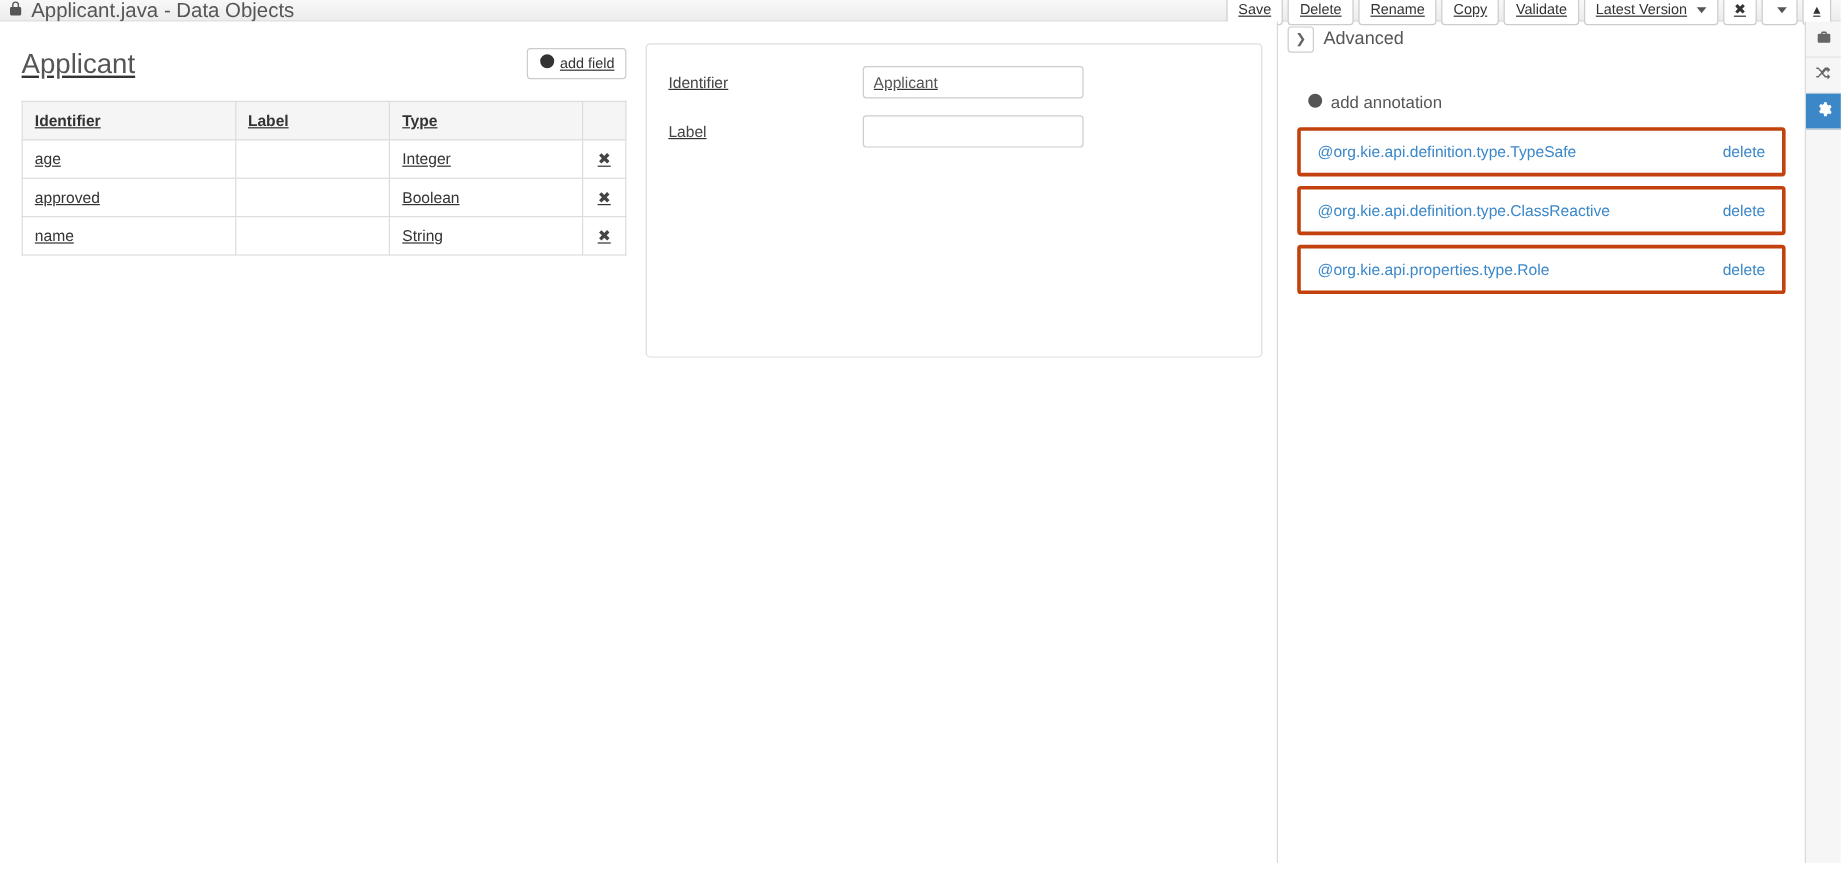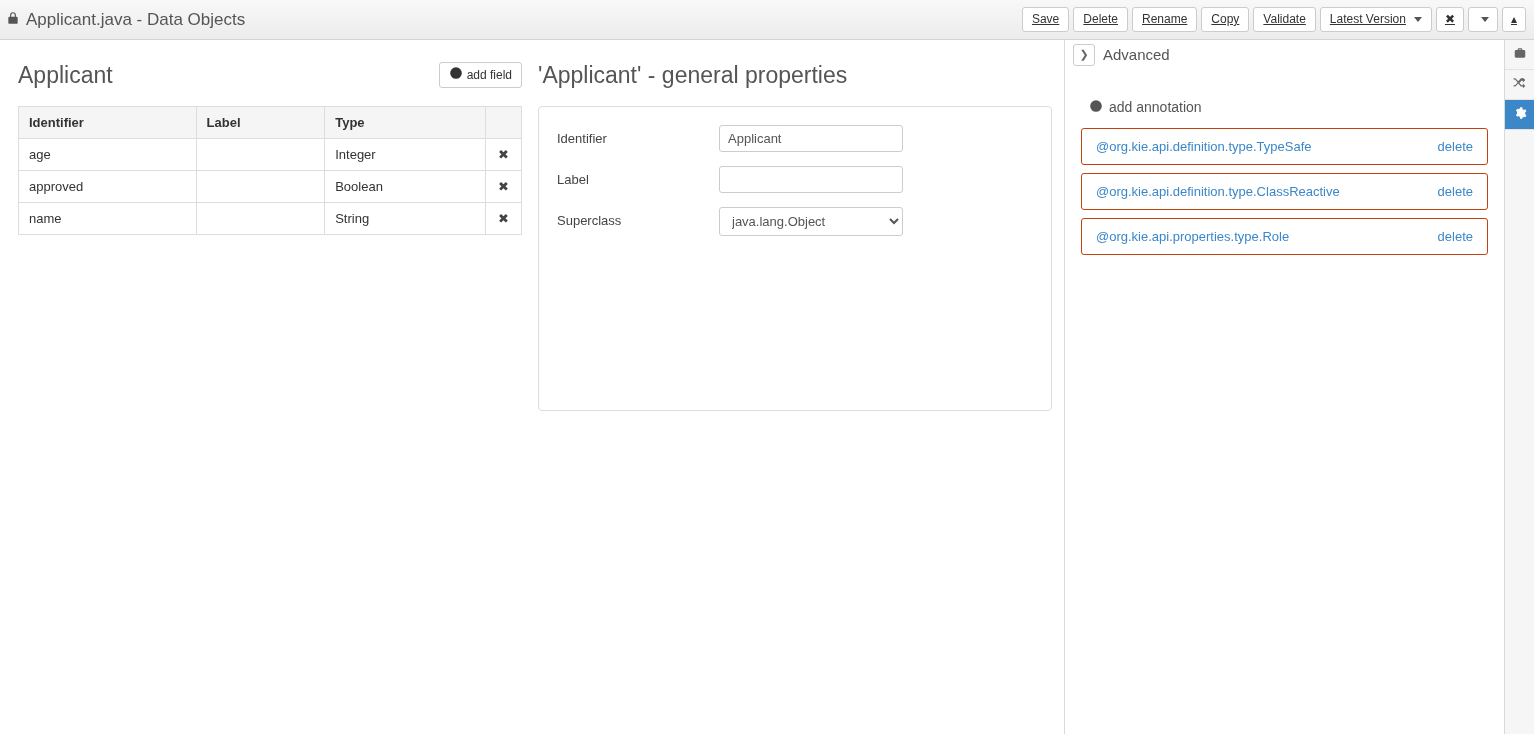--- a/index.html
+++ b/index.html
@@ -7,21 +7,21 @@
   font-family: "Helvetica Neue", Helvetica, Arial, sans-serif;
   font-size: 13px;
   color: #333;
   background: #fff;
   width: 1534px;
   height: 734px;
   overflow: hidden;
   position: relative;
 }
 .topbar {
-  height: 40px;
+  height: 18px;
   background: linear-gradient(#f8f8f8,#ececec);
   border-bottom: 1px solid #d4d4d4;
   display: flex;
   align-items: center;
   padding: 0 8px 0 6px;
 }
 .topbar .lock { margin-right: 6px; color: #555; }
 .topbar .title {
   font-size: 17px;
   color: #555;
@@ -47,20 +47,21 @@
 .main {
   display: flex;
   height: calc(734px - 33px);
 }
 .editor-area {
   flex: 1;
   display: flex;
   padding: 18px 12px 12px 18px;
   gap: 16px;
   background: #fff;
+  text-decoration: underline;
 }
 .col-left { width: 504px; }
 .col-right { flex: 1; }
 
 .panel-heading {
   display: flex;
   align-items: center;
   justify-content: space-between;
   margin-bottom: 14px;
   min-height: 34px;
@@ -144,21 +145,21 @@
   background: #fff;
   display: inline-flex; align-items: center; justify-content: center;
   font-size: 11px; color: #666; cursor: pointer;
 }
 .advanced-body { padding: 30px 16px 16px 16px; }
 .add-anno {
   display: inline-flex; align-items: flex-start; gap: 6px;
   font-size: 14px; color: #555; cursor: pointer; margin: 0 0 12px 8px;
 }
 .anno-list .anno-item {
-  border: 1px solid #c2410c;
+  border: 3px solid #c2410c;
   border-radius: 3px;
   background: #fff;
   margin-bottom: 8px;
   padding: 10px 14px;
   display: flex;
   justify-content: space-between;
   align-items: center;
   font-size: 13px;
 }
 .anno-item a.name { color: #3b87c8; text-decoration: none; }
@@ -254,43 +255,32 @@
               <td>name</td>
               <td></td>
               <td>String</td>
               <td class="del"><span>✖</span></td>
             </tr>
           </tbody>
       </table>
     </div>
 
     <div class="col-right">
-      <div class="panel-heading">
-        <h2>'Applicant' - general properties</h2>
-      </div>
       <div class="props-panel">
         <div class="form-row">
           <label>Identifier</label>
           <div class="control">
               <input type="text" value="Applicant" style="">
             </div>
         </div>
         <div class="form-row">
           <label>Label</label>
           <div class="control">
               <input type="text" value="" style="">
             </div>
-        </div>
-        <div class="form-row">
-          <label>Superclass</label>
-          <div class="control">
-            <select>
-              <option>java.lang.Object</option>
-            </select>
-          </div>
         </div>
       </div>
     </div>
   </div>
 
   <div class="advanced-col">
     <div class="advanced-header">
       <span class="chev-btn">
         <span>❯</span>
       </span>

